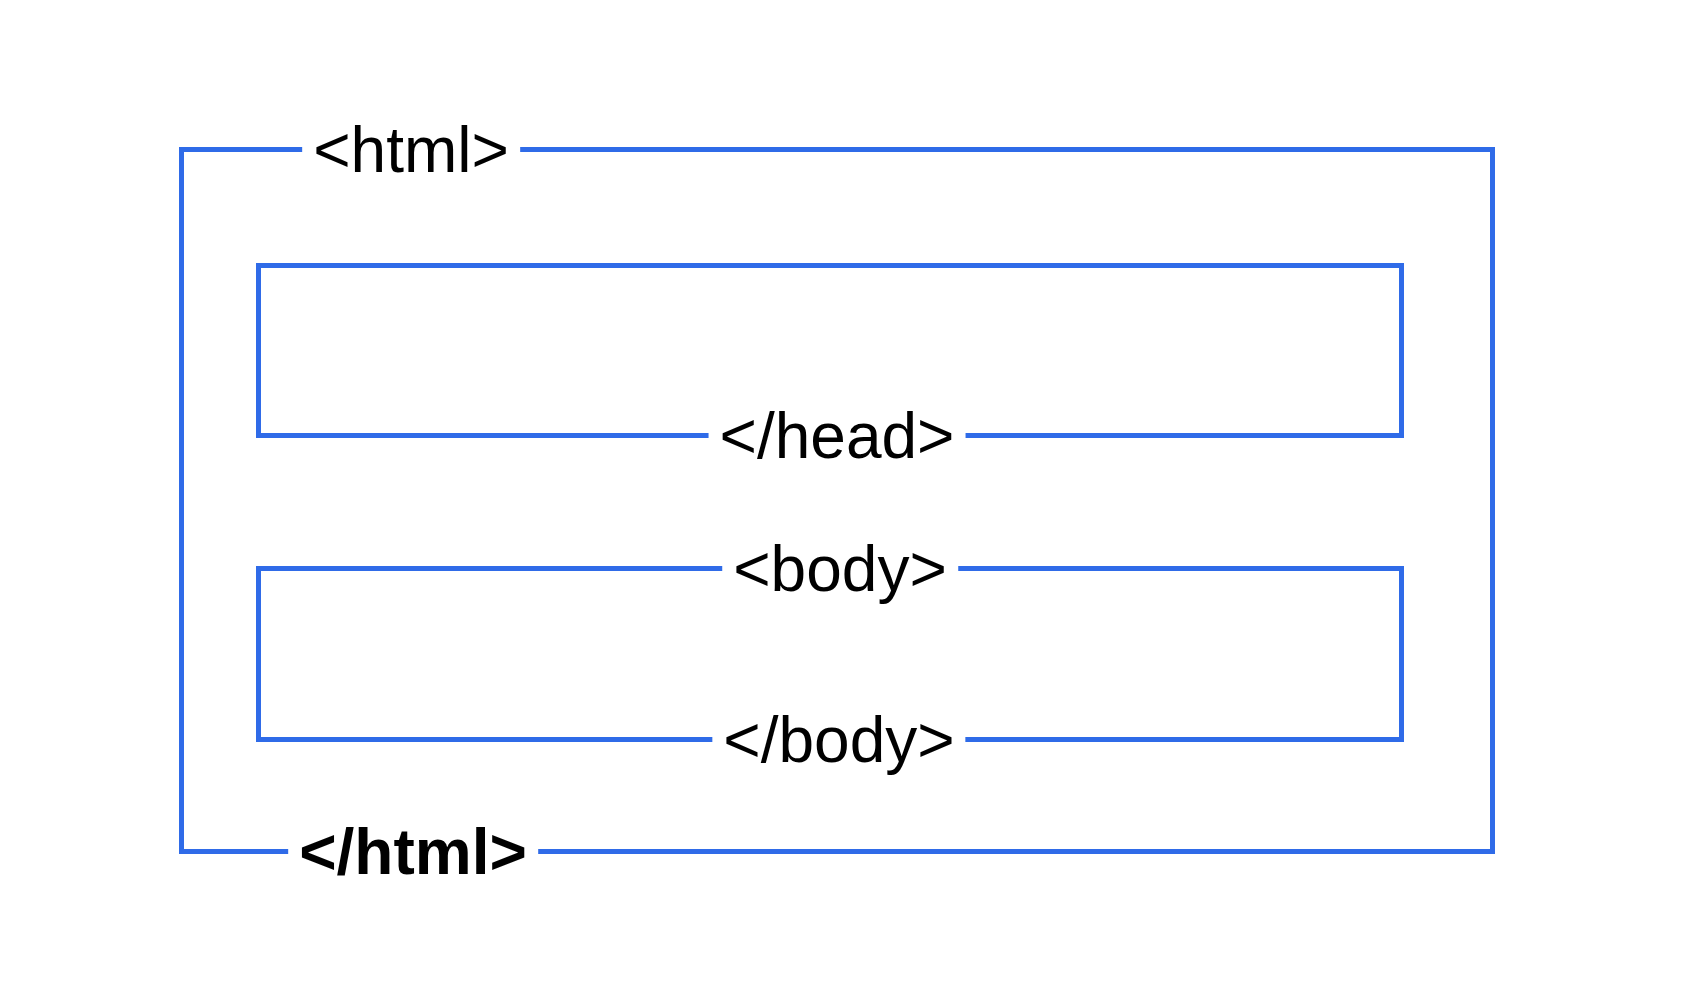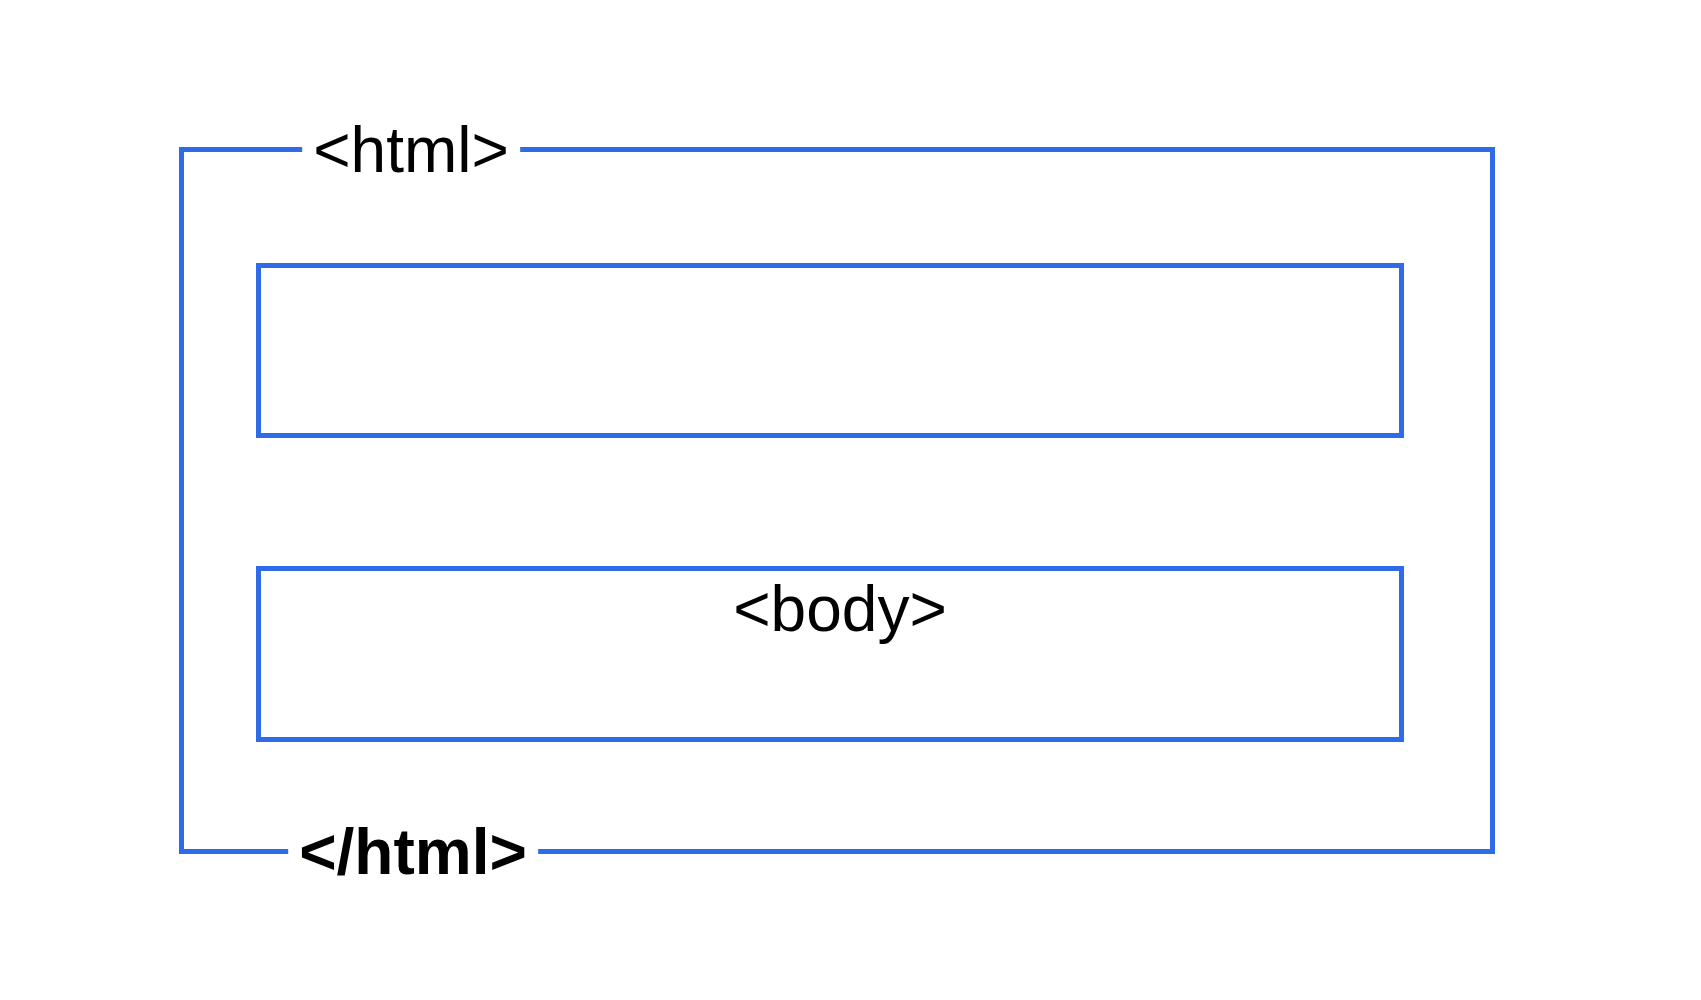--- a/index.html
+++ b/index.html
@@ -31,35 +31,37 @@
     color: var(--text, #000000);
     font-size: 64px;
     line-height: 1.15;
     padding: 0 11px;
     white-space: nowrap;
     z-index: 2;
   }
   .lbl-html-open  { left: 411px; top: 151px; }
   .lbl-head-open  { left: 838px; top: 267px; }
   .lbl-head-close { left: 837px; top: 437px; }
-  .lbl-body-open  { left: 840px; top: 570px; margin-top: 40px; }
+  .lbl-body-open  { left: 840px; top: 570px; }
   .lbl-body-close { left: 839px; top: 741px; }
   .lbl-html-close { left: 413px; top: 853px; font-weight: bold; }
 </style>
 </head>
 <body>
 
 <div class="canvas">
 
   <div class="tag-box box-html"></div>
   <div class="tag-box box-head"></div>
   <div class="tag-box box-body"></div>
 
   <div class="tag-label lbl-html-open">&lt;html&gt;</div>
 
 
+  <div class="tag-label lbl-head-close">&lt;/head&gt;</div>
 
   <div class="tag-label lbl-body-open">&lt;body&gt;</div>
 
+  <div class="tag-label lbl-body-close">&lt;/body&gt;</div>
 
   <div class="tag-label lbl-html-close">&lt;/html&gt;</div>
 
 </div>
 
 </body></html>

